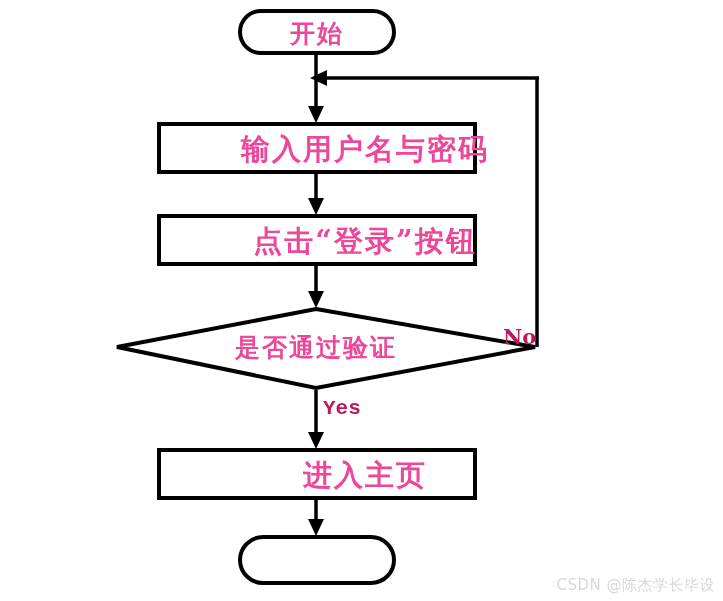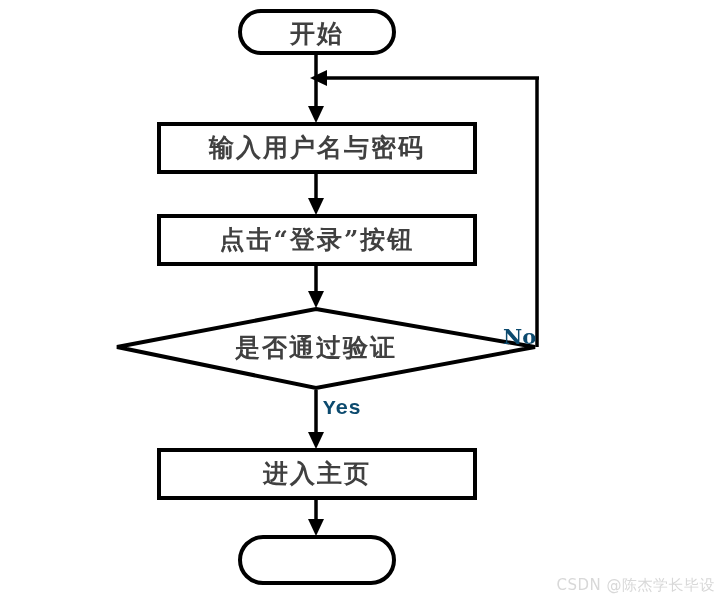--- a/index.html
+++ b/index.html
@@ -34,42 +34,43 @@
     stroke-width: 3.5;
     fill: none;
     stroke-linecap: butt;
   }
   .arrow-head {
     fill: #000000;
   }
   .node-label {
     position: absolute;
     text-align: center;
-    color: #404040;
+    color: #ec4899;
     font-family: "DejaVu Serif", "Liberation Serif", serif;
     font-weight: bold;
     white-space: nowrap;
     line-height: 1;
     user-select: none;
   }
   .terminal-label {
     font-size: 25px;
     letter-spacing: 2px;
   }
   .process-label {
-    font-size: 25px;
+    font-size: 29px;
     letter-spacing: 2px;
+    padding-left: 48px;
   }
   .decision-label {
     font-size: 25px;
     letter-spacing: 2px;
   }
   .edge-label {
     position: absolute;
-    color: #0c4a6e;
+    color: #be185d;
     font-family: "DejaVu Serif", "Liberation Serif", serif;
     font-weight: bold;
     font-size: 21px;
     white-space: nowrap;
     user-select: none;
   }
   .watermark {
     position: absolute;
     right: 8px;
     bottom: 6px;

